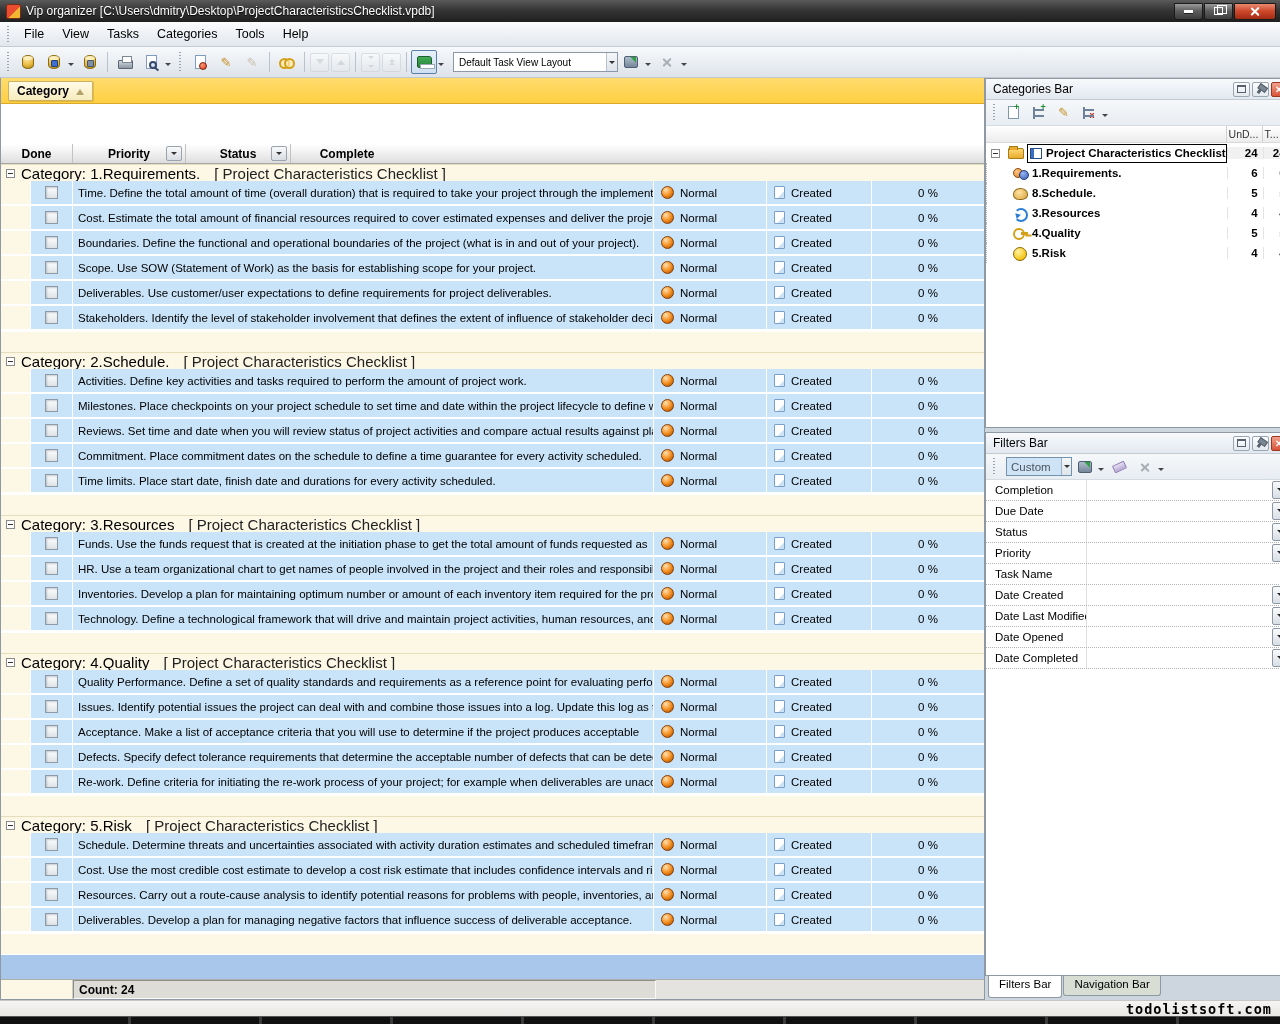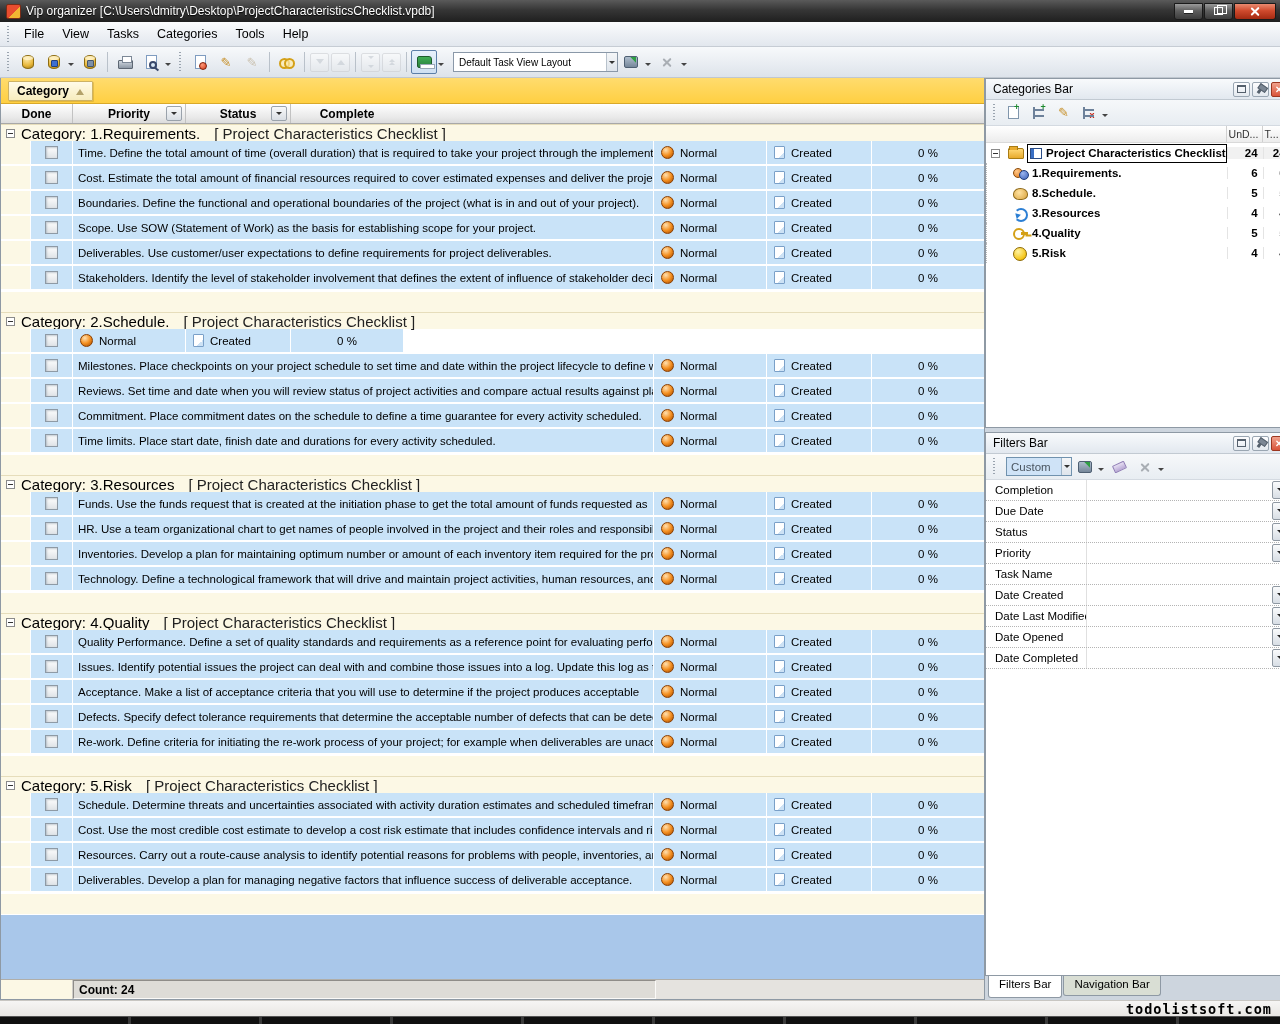--- a/index.html
+++ b/index.html
@@ -66,21 +66,21 @@
   .gray-x { color:#a9aeb4; }
 
   
   .content { flex:1; display:flex; min-height:0; background:#cdd5de; }
   .main-list { width:985px; flex:0 0 auto; display:flex; flex-direction:column; border:1px solid #8e99a4; border-top:none; background:#fff; min-height:0;justify-content:center; }
 
   .group-band { height:26px; background:linear-gradient(#ffdc6e,#ffcf42); border-bottom:1px solid #d9a92a; padding:3px 0 0 7px; flex:0 0 auto; }
   .chip { display:inline-flex; align-items:center; height:20px; padding:0 8px; background:linear-gradient(#fffbe8,#f7ecbe); border:1px solid #cdb264; border-radius:1px; box-shadow:1px 1px 0 rgba(180,140,40,.35); font-weight:bold; font-size:12px; }
   .chip .sort-tri { width:0; height:0; border:4px solid transparent; border-bottom:6px solid #b4a26a; margin-left:7px; margin-top:-3px; }
 
-  .cols-header { height:20px; display:flex; background:linear-gradient(#ffffff,#e9e9e9 70%,#dcdcdc); border-bottom:1px solid #a8a8a8; font-weight:bold; font-size:12px; flex:0 0 auto; }
+  .cols-header { height:20px; display:flex; background:linear-gradient(#ffffff,#e9e9e9 70%,#dcdcdc); border-bottom:1px solid #a8a8a8; font-weight:bold; font-size:12px; flex:0 0 auto;margin-top:40px; }
   .hc { display:flex; align-items:center; justify-content:center; border-right:1px solid #c2c2c2; position:relative; }
   .hc.done { width:72px; }
   .hc.name { flex:1; }
   .hc.priority { width:113px; }
   .hc.status { width:105px; }
   .hc.complete { width:112px; border-right:none; }
   .hfilter { position:absolute; right:3px; top:2px; width:16px; height:15px; border:1px solid #9aa2ab; border-radius:2px; background:linear-gradient(#f8f9fa,#d9dee4); display:flex; align-items:center; justify-content:center; }
   .hfilter .tri.down { border-top-color:#333; margin-top:2px; border-width:3.5px; }
 
   .rows-area { flex:0 0 auto; }
@@ -439,20 +439,21 @@
       <span class="expander"></span>
       <span class="g-label">Category: 2.Schedule.</span>
       <span class="g-suffix">[ Project Characteristics Checklist ]</span>
     </div>
     <div class="g-body">
   <div class="trow">
     <div class="tcell indent"></div>
     <div class="tcell done">
                   <span class="checkbox"></span>
                 </div>
+    <div class="tcell name c-name">Activities. Define key activities and tasks required to perform the amount of project work.</div>
     <div class="tcell priority">
                   <span class="pr-ball"></span>
                   <span class="c-pr-label">Normal</span>
                 </div>
     <div class="tcell status">
                   <span class="st-page"></span>
                   <span class="c-st-label">Created</span>
                 </div>
     <div class="tcell complete c-complete">0 %</div>
   </div>

